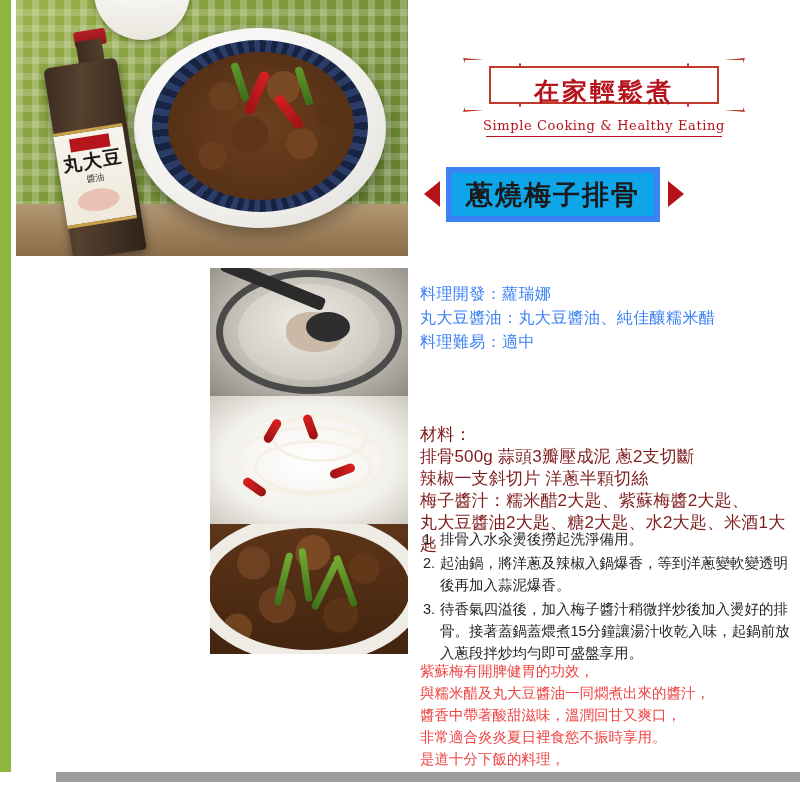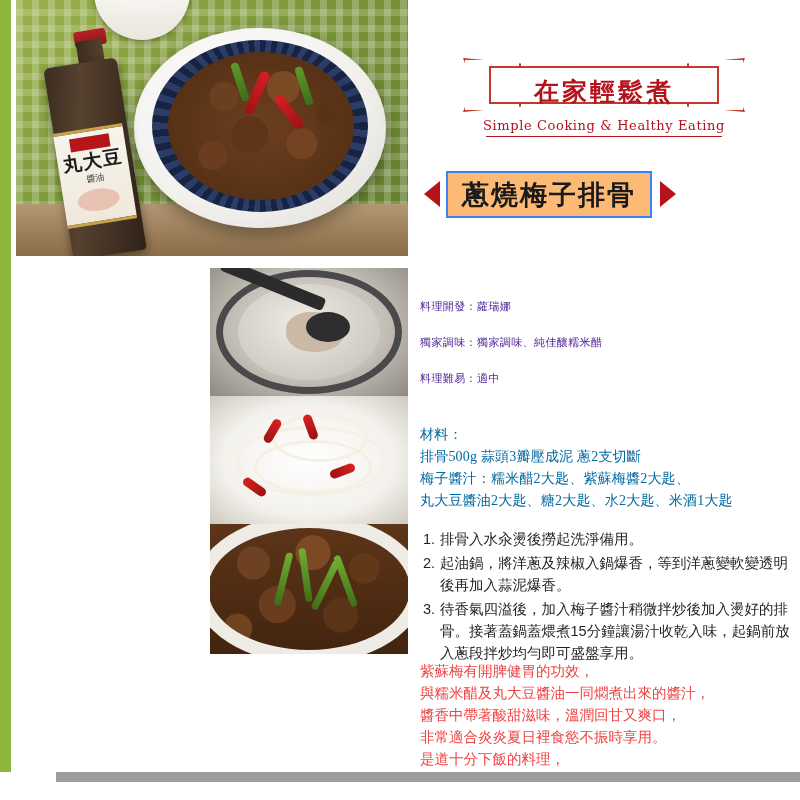--- a/index.html
+++ b/index.html
@@ -269,23 +269,23 @@
   }
   .tri-left {
     border-right: 16px solid #b5121b;
     margin-right: 6px;
   }
   .tri-right {
     border-left: 16px solid #b5121b;
     margin-left: 8px;
   }
   .title-box {
-    border: 2px solid #3b82f6;
+    border: 6px solid #3b82f6;
     padding: 7px 14px 6px;
-    background: #fdba74;
+    background: #0ea5e9;
   }
   .title-text {
     font-size: 27px;
     font-weight: bold;
     letter-spacing: 2px;
     color: #1a1a1a;
     line-height: 30px;
     white-space: nowrap;
   }
 
@@ -389,39 +389,37 @@
   }
 
   
   .meta-block {
     position: absolute;
     left: 420px;
     top: 282px;
     width: 370px;
   }
   .meta-line {
-    font-size: 11px;
+    font-size: 16px;
     line-height: 24px;
-    color: #4c1d95;
+    color: #3b82f6;
     letter-spacing: 0.4px;
-    margin-top: 12px;
   }
 
   .ingredients-block {
     position: absolute;
     left: 420px;
     top: 424px;
     width: 372px;
   }
   .ing-line {
-    font-size: 14px;
+    font-size: 17px;
     line-height: 22px;
-    color: #0369a1;
+    color: #7f1d1d;
     letter-spacing: 0.2px;
-    font-family: Liberation Serif, serif;
   }
 
   .steps-block {
     position: absolute;
     left: 420px;
     top: 528px;
     width: 372px;
   }
   .step-item {
     display: flex;
@@ -522,27 +520,28 @@
   <div class="braised"></div>
   <div class="braised-plate"></div>
   <div class="green-onion" style="left:70px; top:28px; transform:rotate(14deg);"></div>
   <div class="green-onion" style="left:92px; top:24px; transform:rotate(-8deg);"></div>
   <div class="green-onion" style="left:112px; top:34px; transform:rotate(26deg);"></div>
   <div class="green-onion" style="left:132px; top:30px; transform:rotate(-20deg);"></div>
 </div>
 
 <div class="meta-block">
   <div class="meta-line">料理開發：蘿瑞娜</div>
-  <div class="meta-line">獨家調味：獨家調味、純佳釀糯米醋</div>
+  <div class="meta-line">丸大豆醬油：丸大豆醬油、純佳釀糯米醋</div>
   <div class="meta-line">料理難易：適中</div>
 </div>
 
 <div class="ingredients-block">
   <div class="ing-line">材料：</div>
   <div class="ing-line">排骨500g  蒜頭3瓣壓成泥  蔥2支切斷</div>
+  <div class="ing-line">辣椒一支斜切片  洋蔥半顆切絲</div>
   <div class="ing-line">梅子醬汁：糯米醋2大匙、紫蘇梅醬2大匙、</div>
   <div class="ing-line">丸大豆醬油2大匙、糖2大匙、水2大匙、米酒1大匙</div>
 </div>
 
 <div class="steps-block">
   <div class="step-item">
     <div class="step-num">1.</div>
     <div class="step-text">排骨入水汆燙後撈起洗淨備用。</div>
   </div>
   <div class="step-item">

